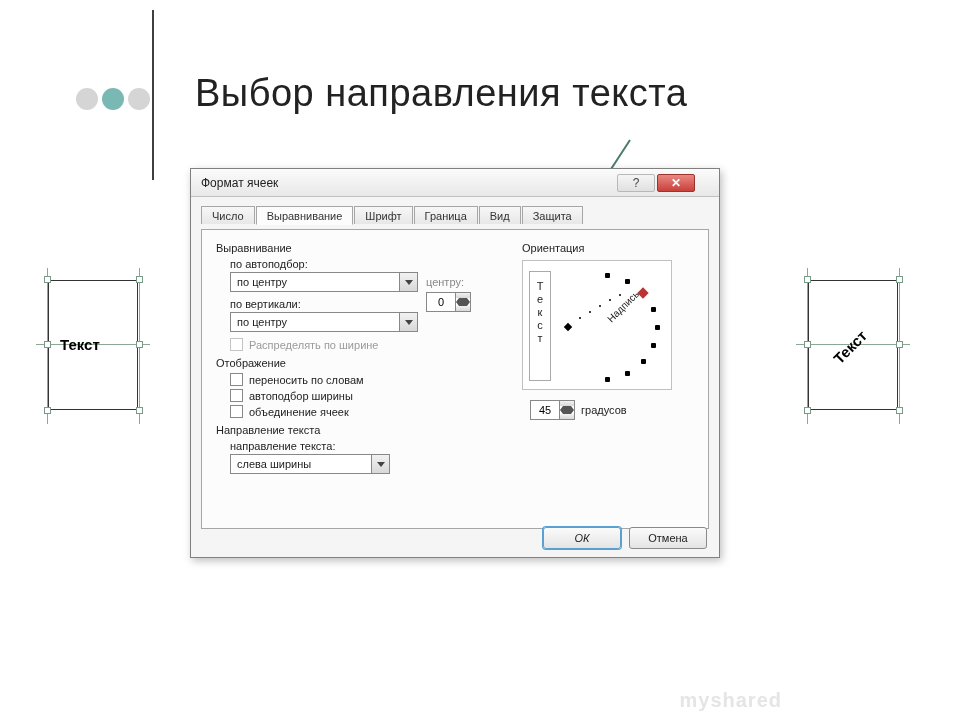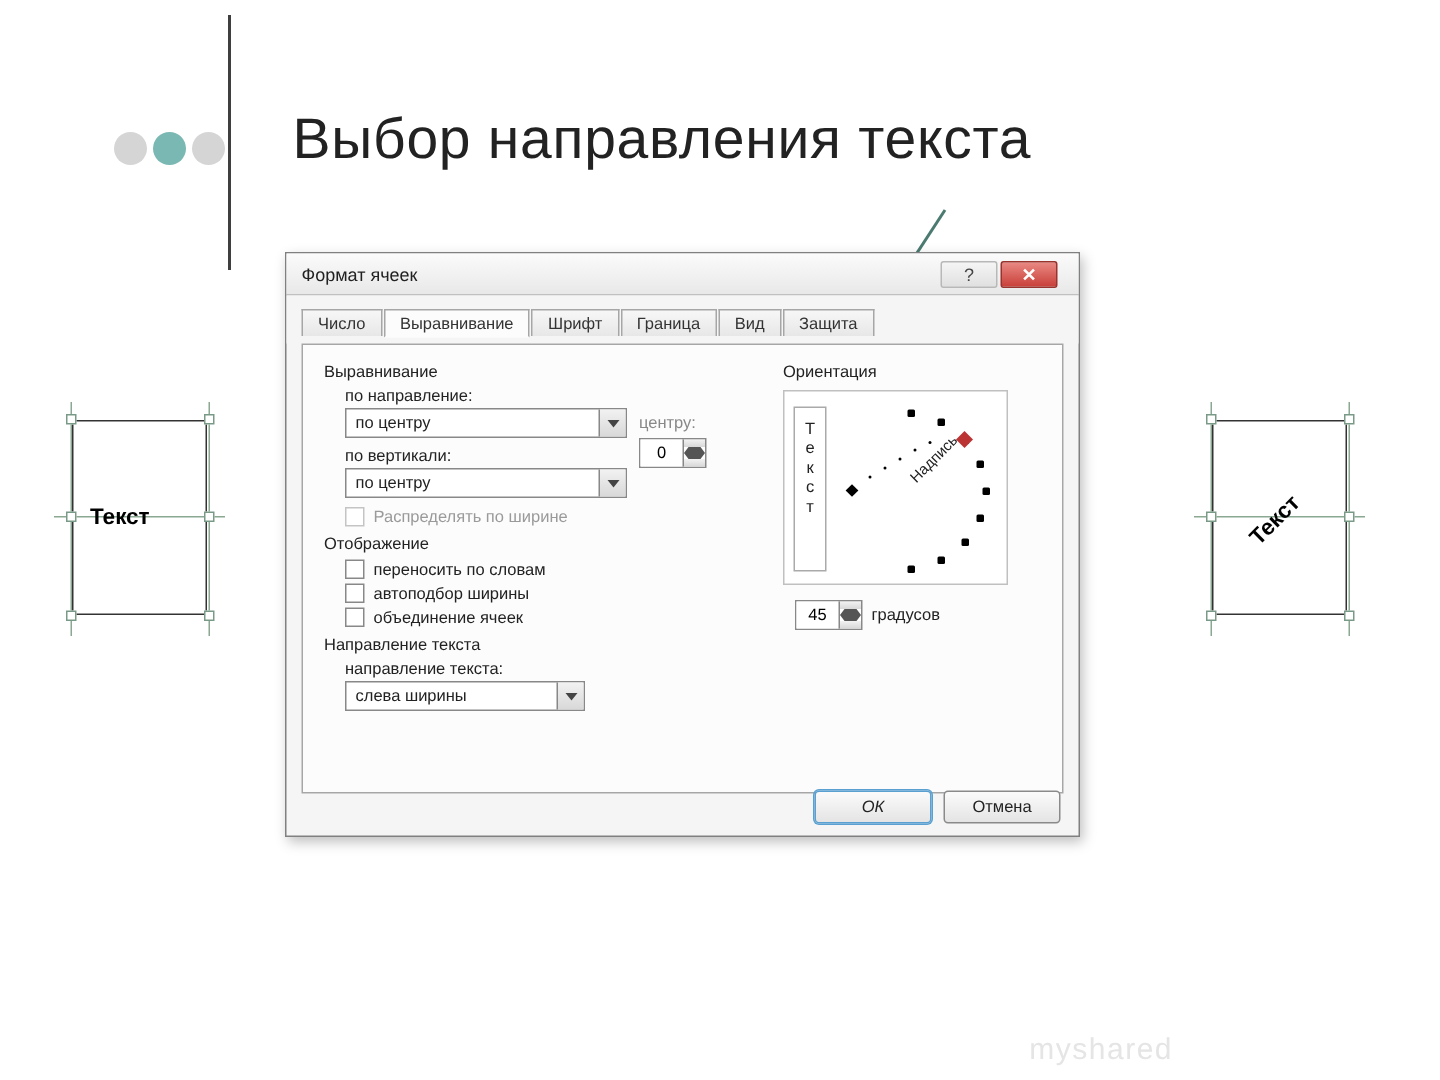--- a/index.html
+++ b/index.html
@@ -53,21 +53,21 @@
   .dialog {
     position: absolute; left: 190px; top: 168px;
     width: 530px; height: 390px;
     background: #f5f5f5;
     border: 1px solid #808080;
     box-shadow: 2px 3px 8px rgba(0,0,0,0.25);
   }
   .titlebar {
     height: 28px; background: linear-gradient(#fbfbfb,#e8e8e8);
     border-bottom: 1px solid #c0c0c0;
-    display: flex; align-items: center; padding: 0 14px 0 10px;
+    display: flex; align-items: center; padding: 0 24px 0 10px;
     font-size: 12px; color: #222;
   }
   .titlebar .spacer { flex: 1; }
   .tb-btn {
     width: 38px; height: 18px; margin-left: 2px; border-radius: 2px;
     display: flex; align-items: center; justify-content: center;
     font-size: 12px; color: #444; border: 1px solid #b8b8b8;
     background: linear-gradient(#f5f5f5,#e0e0e0);
   }
   .tb-close {
@@ -168,21 +168,21 @@
   .dlg-btn {
     min-width: 78px; height: 22px; font-size:11px;
     border:1px solid #8a8a8a; border-radius: 3px;
     background: linear-gradient(#fbfbfb,#e4e4e4);
     display:flex;align-items:center;justify-content:center; color:#222;
   }
   .dlg-btn.default { box-shadow: 0 0 0 1px #5aa0d0; border-color:#5aa0d0;font-style:italic; }
 
   .watermark {
     position:absolute; right:14px; bottom:8px; font-size:20px; color:#e5e5e5;
-    letter-spacing: 1px; font-weight:400;
+    letter-spacing: 1px; font-weight:700;
   }
 
   .arrow-svg { position:absolute; left:450px; top:130px; pointer-events:none; }
 
   .indent-block { position:absolute; left:224px; top:46px; font-size:11px; color:#888;}
 </style>
 </head>
 <body>
 
 <div class="canvas">
@@ -244,21 +244,21 @@
       <div class="tab active">Выравнивание</div>
       <div class="tab">Шрифт</div>
       <div class="tab">Граница</div>
       <div class="tab">Вид</div>
       <div class="tab">Защита</div>
     </div>
 
     <div class="dialog-body">
 
       <div class="group-label">Выравнивание</div>
-      <div class="sub-label">по направление:</div>
+      <div class="sub-label">по автоподбор:</div>
       <div class="combo">
         <span>по центру</span>
         <div class="combo-btn">
             <div class="tri-down"></div>
           </div>
       </div>
 
       <div class="indent-block">
         <div>центру:</div>
         <div class="spinner" style="margin-top:4px;">

